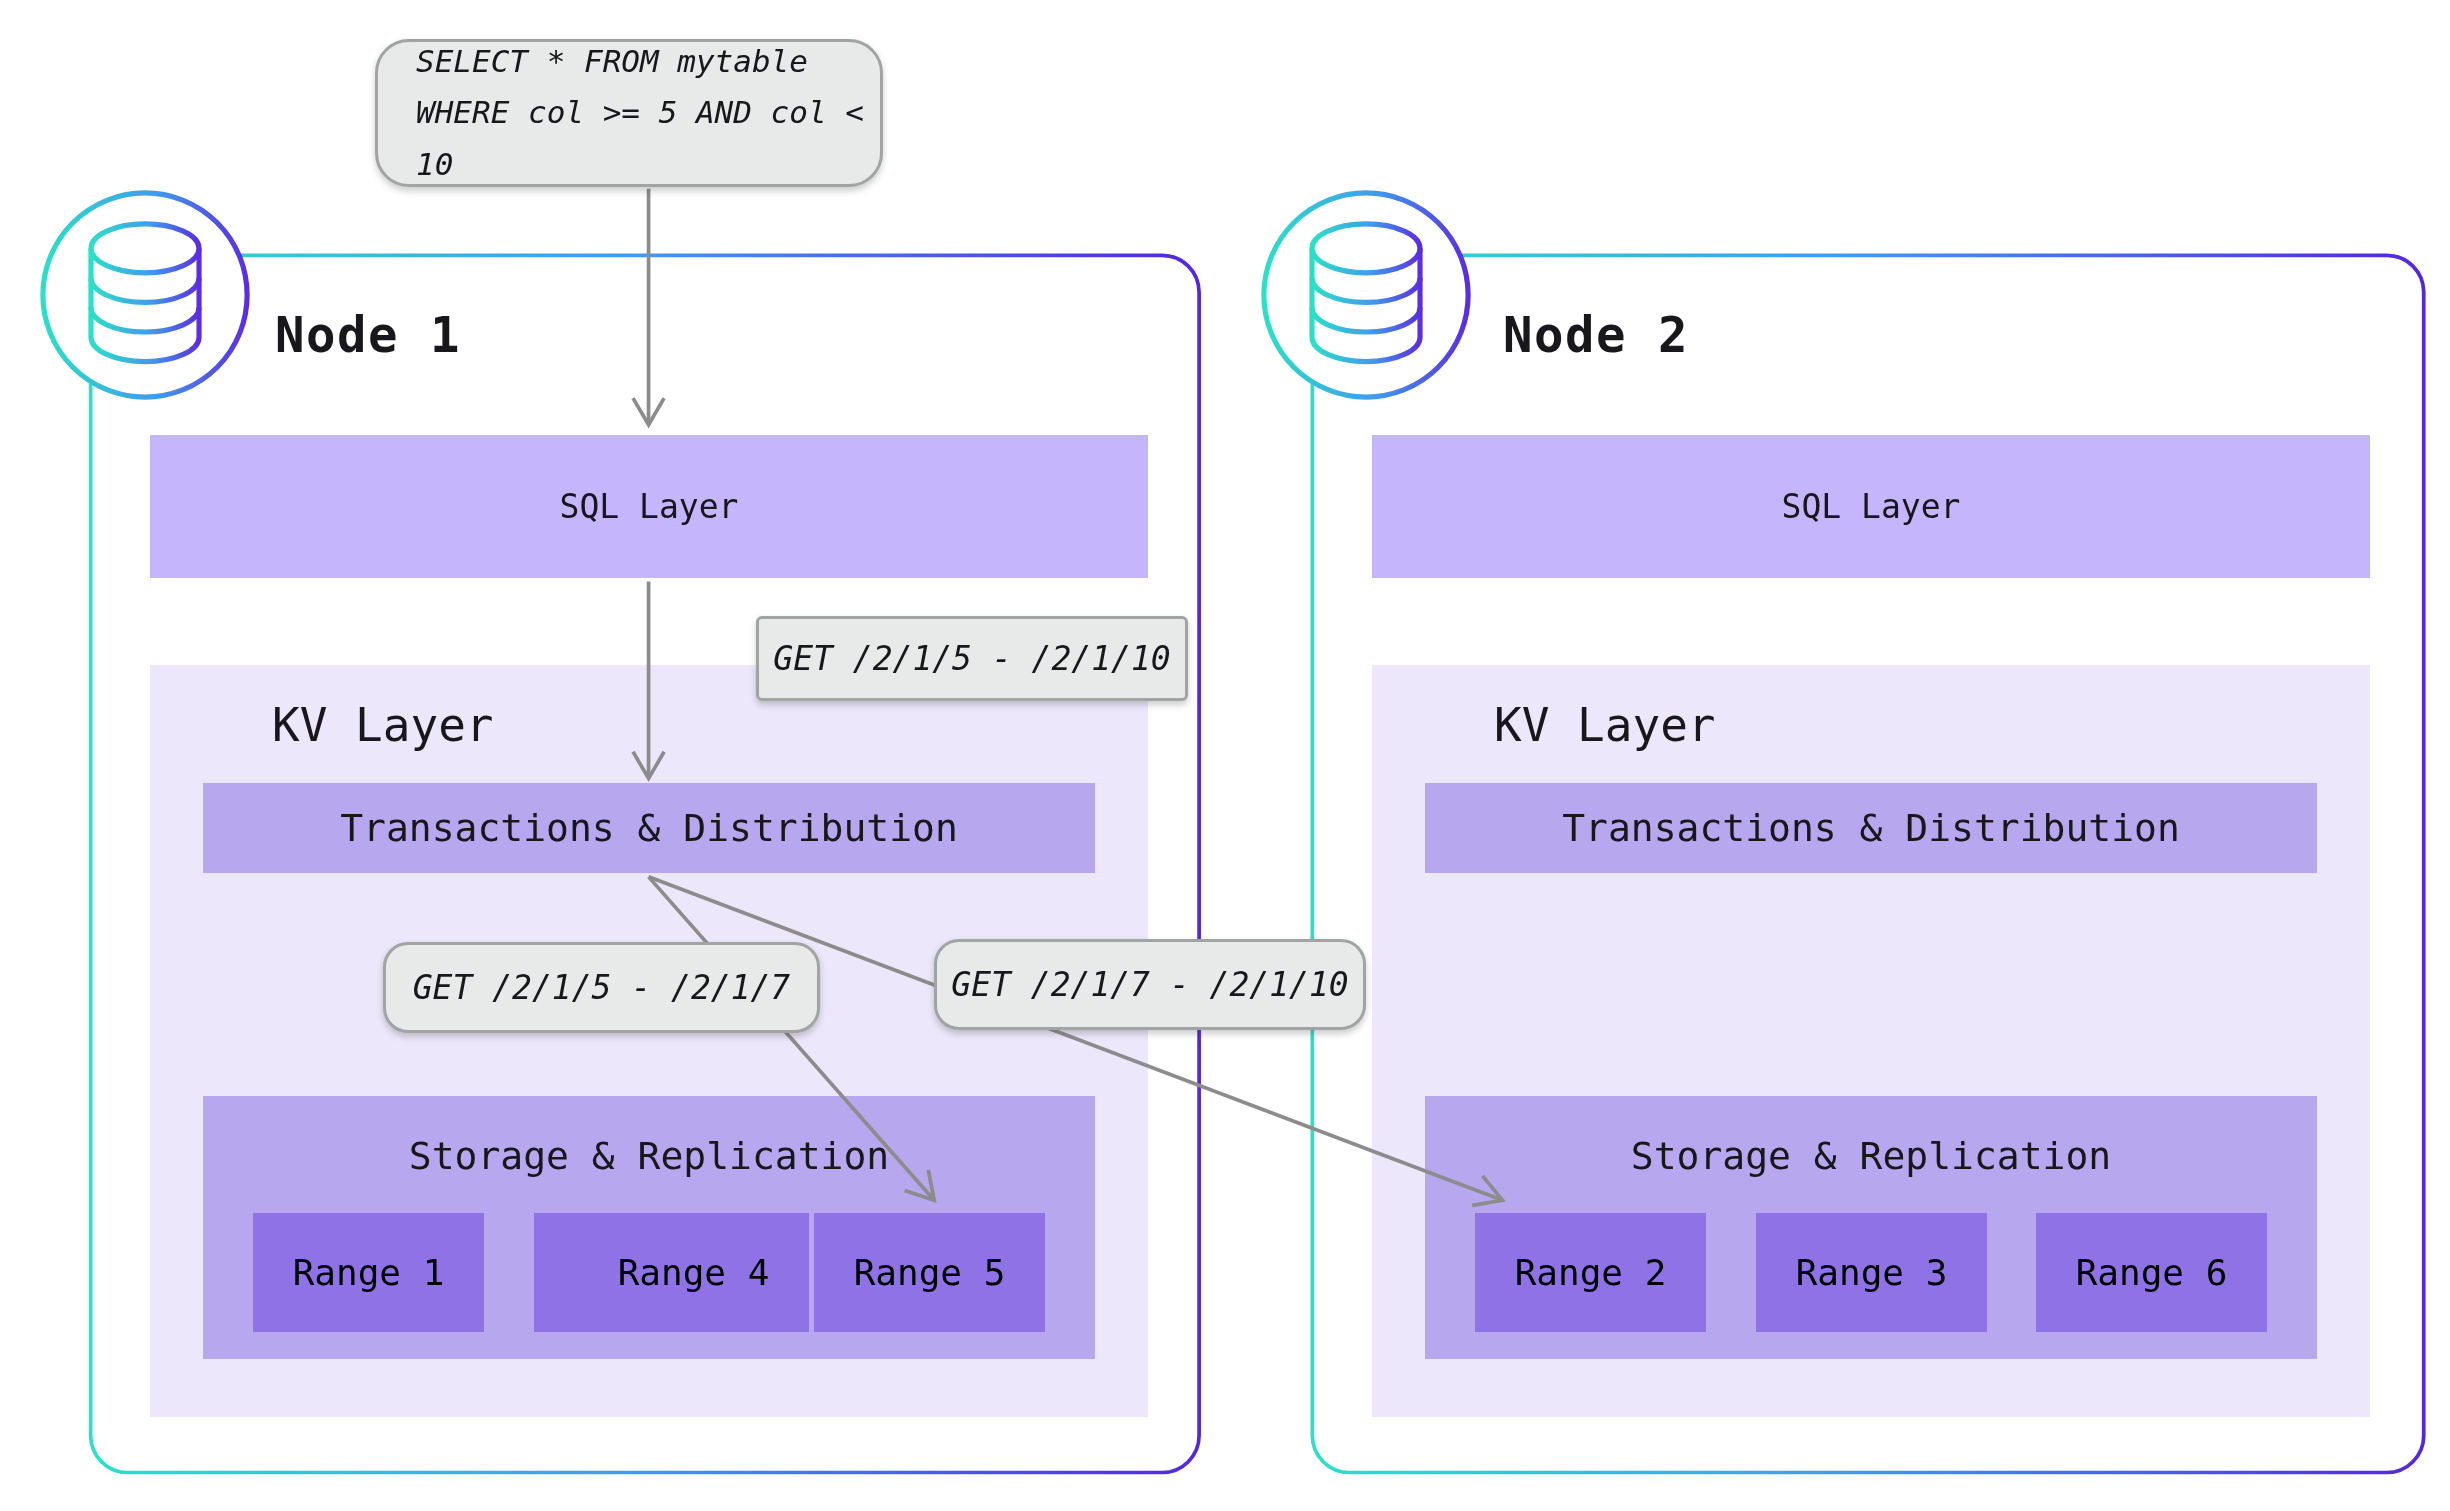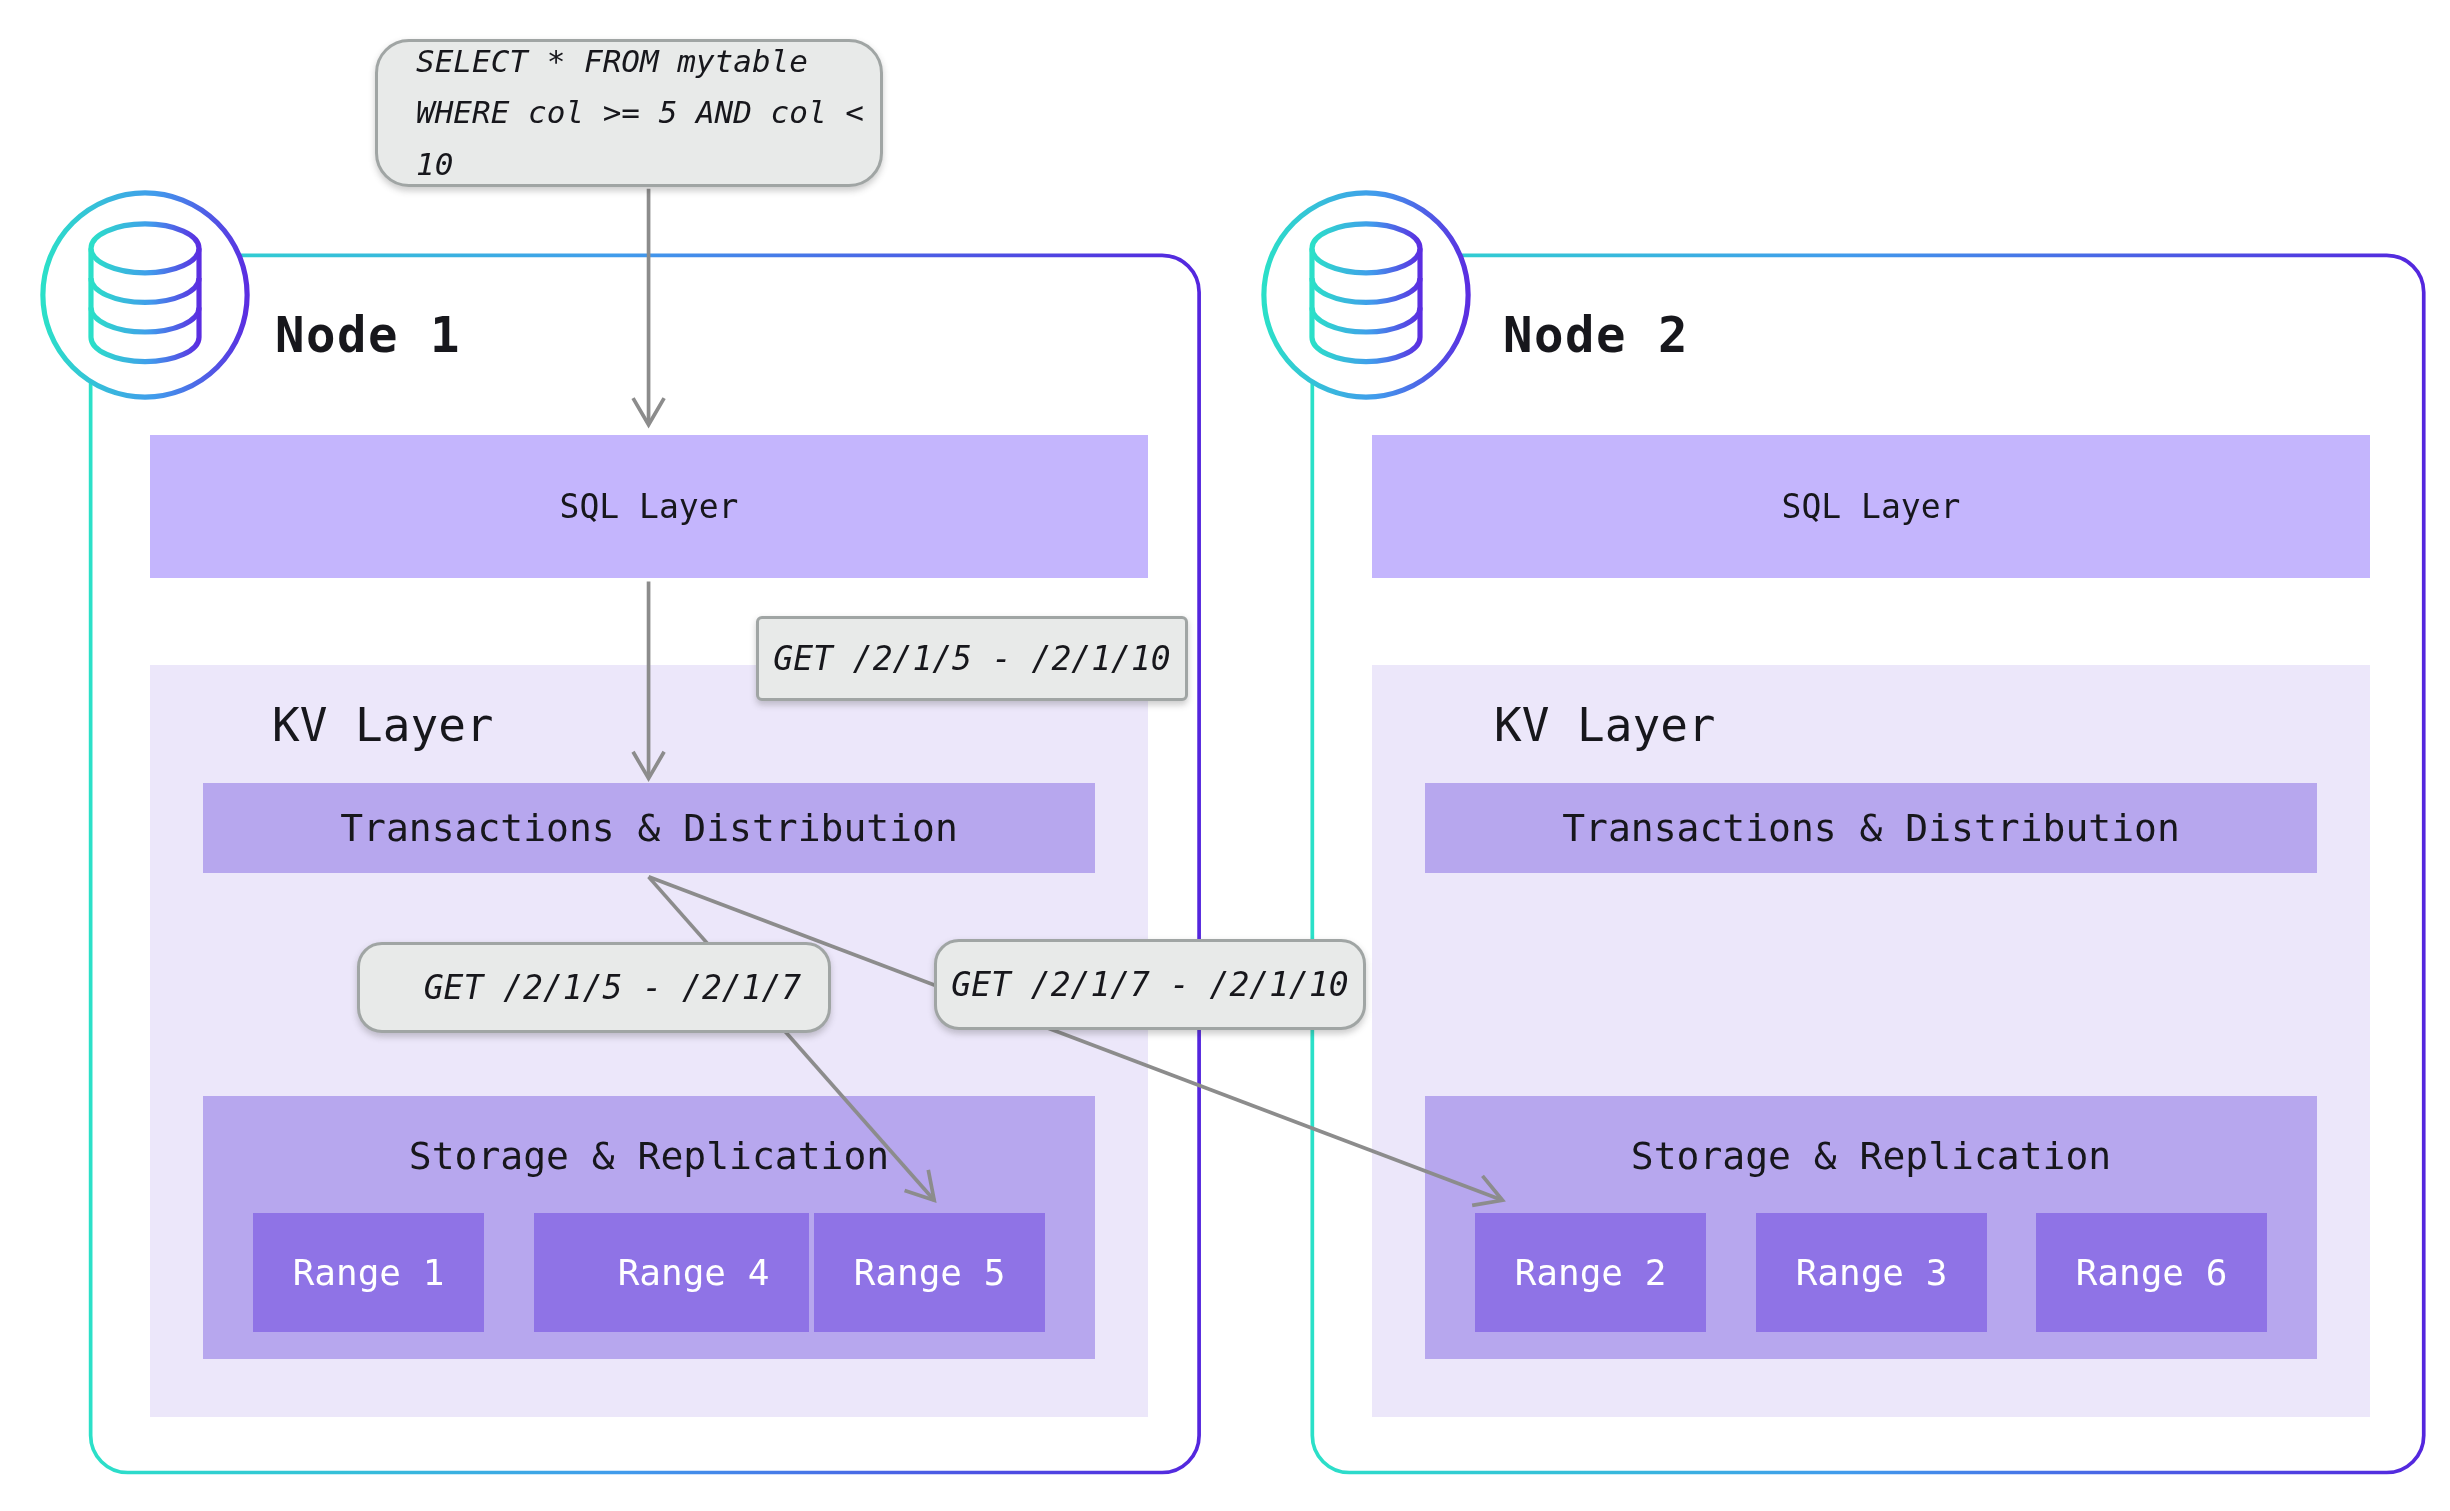--- a/index.html
+++ b/index.html
@@ -18,21 +18,21 @@
 
   .node-title{font-size:49px;font-weight:bold;letter-spacing:1.5px;line-height:1;}
 
   .layer-box{position:absolute;display:flex;align-items:center;justify-content:center;}
   .sql-layer{background:#c4b5fd;font-size:33px;}
   .kv-layer{background:#ECE7FA;}
   .kv-label{position:absolute;left:122px;top:33px;font-size:46px;}
   .txn-box{background:#B7A7EE;font-size:38px;}
   .storage-box{background:#B7A7EE;}
   .storage-label{position:absolute;top:38px;left:0;width:100%;text-align:center;font-size:38px;}
-  .range-box{position:absolute;width:231px;height:119px;background:#8F73E6;color:#ffffff;
+  .range-box{position:absolute;width:231px;height:119px;background:#8F73E6;color:#000000;
              font-size:36px;display:flex;align-items:center;justify-content:center;top:117px;}
 
   .bubble{position:absolute;background:#E8EAE9;border:3px solid #A0A5A4;border-radius:25px;
           display:flex;align-items:center;justify-content:center;font-style:italic;font-size:33px;
           box-shadow:0 3.7px 6.7px rgba(60,60,60,0.25);}
   .query-bubble{border-radius:34px;font-size:31px;line-height:1.65;
                 justify-content:flex-start;padding-left:38px;box-sizing:border-box;}
 </style>
 </head>
 <body>
@@ -120,21 +120,21 @@
   <div>
     <div>SELECT * FROM mytable</div>
     <div>WHERE col &gt;= 5 AND col &lt; 10</div>
   </div>
 </div>
 
 <div class="bubble abs" style="left:756px;top:616px;width:426px;height:79px;border-radius:6px;">
   <span>GET /2/1/5 - /2/1/10</span>
 </div>
 
-<div class="bubble abs" style="left:357px;top:942px;width:431px;height:85px;padding-left:37px;">
+<div class="bubble abs" style="left:383px;top:942px;width:431px;height:85px;">
   <span>GET /2/1/5 - /2/1/7</span>
 </div>
 
 <div class="bubble abs" style="left:934px;top:939px;width:426px;height:85px;">
   <span>GET /2/1/7 - /2/1/10</span>
 </div>
 
 <div class="abs node-title" style="left:275px;top:311px;">Node 1</div>
 <div class="abs node-title" style="left:1503px;top:311px;">Node 2</div>
 

